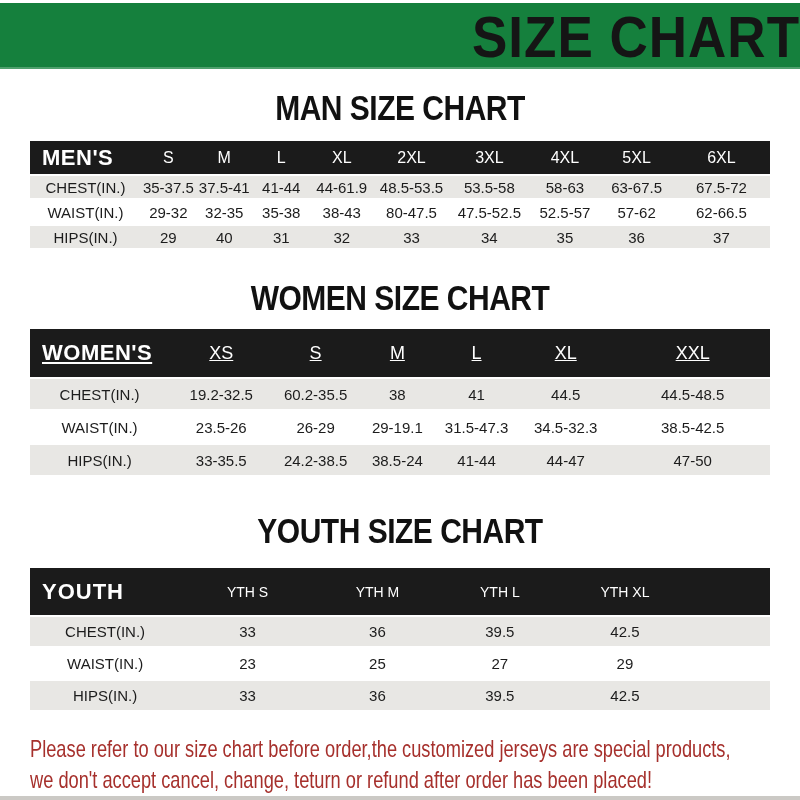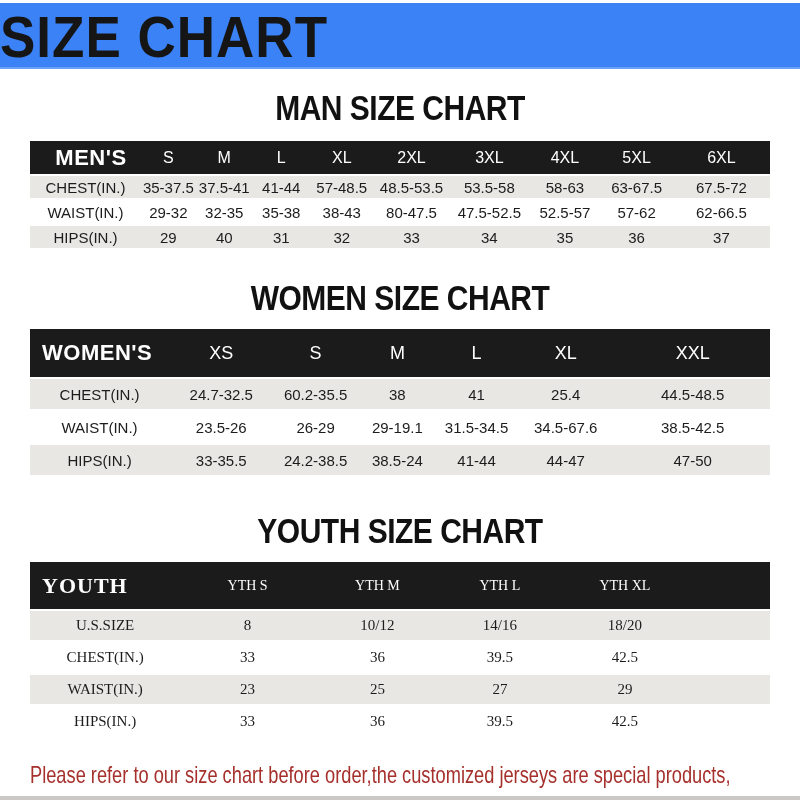--- a/index.html
+++ b/index.html
@@ -2,22 +2,22 @@
 <html><head>
 <meta charset="utf-8">
 <style>
   html,body{margin:0;padding:0;}
   body{
     width:800px;height:800px;background:#ffffff;position:relative;
     font-family:"Liberation Sans",sans-serif;color:#1c1c1c;overflow:hidden;
   }
   
   .banner{
-    margin-top:3px;height:66px;background:#3b82f6;
-    display:flex;align-items:center;justify-content:flex-start;
+    margin-top:3px;height:66px;background:#15803d;
+    display:flex;align-items:center;justify-content:flex-end;
     box-shadow:inset 0 -2px 0 rgba(255,255,255,.25);
   }
   .banner-title{
     font-size:53px;font-weight:bold;color:#151515;letter-spacing:1px;
     transform:scaleY(1.10);white-space:nowrap;
   }
   
   .section-heading{
     text-align:center;font-weight:bold;font-size:30px;letter-spacing:-0.5px;
     color:#111;transform:scaleY(1.18);margin:0;
@@ -25,31 +25,31 @@
   .heading-man{margin-top:22px;}
   .heading-women{margin-top:30px;}
   .heading-youth{margin-top:36px;}
   
   table{
     width:740px;margin:0 auto;border-collapse:separate;border-spacing:0;
     table-layout:fixed;
   }
   .t-men{margin-top:16px;}
   .t-women{margin-top:14px;}
-  .t-youth{margin-top:14px;font-family:Liberation Serif, serif;}
+  .t-youth{margin-top:20px;}
   thead th{
     background:#1B1B1B;color:#ffffff;font-weight:normal;
     text-align:center;vertical-align:middle;
   }
   thead th.corner{
     text-align:left;padding-left:12px;font-weight:bold;letter-spacing:.5px;
   }
   .t-men thead th{height:31px;font-size:16px;}
-  .t-men thead th.corner{font-size:22px;text-align:center;}
-  .t-women thead th{height:46px;font-size:18px;}
+  .t-men thead th.corner{font-size:22px;}
+  .t-women thead th{height:46px;font-size:18px;text-decoration:underline;}
   .t-women thead th.corner{font-size:22px;}
   .t-youth thead th{height:45px;font-size:14px;}
   .t-youth thead th.corner{font-size:22px;letter-spacing:1px;}
   tbody th,tbody td{
     font-weight:normal;text-align:center;vertical-align:middle;
     border-bottom:3px solid #ffffff;font-size:15px;color:#1c1c1c;
     white-space:nowrap;
   }
   tbody tr:first-child th,tbody tr:first-child td{border-top:2px solid #ffffff;}
   tbody tr:nth-child(odd) th,tbody tr:nth-child(odd) td{background:#E8E7E4;}
@@ -100,21 +100,21 @@
         <th>5XL</th>
         <th>6XL</th>
       </tr>
     </thead>
     <tbody>
       <tr>
         <th>CHEST(IN.)</th>
         <td>35-37.5</td>
         <td>37.5-41</td>
         <td>41-44</td>
-        <td>57-48.5</td>
+        <td>44-61.9</td>
         <td>48.5-53.5</td>
         <td>53.5-58</td>
         <td>58-63</td>
         <td>63-67.5</td>
         <td>67.5-72</td>
       </tr>
       <tr>
         <th>WAIST(IN.)</th>
         <td>29-32</td>
         <td>32-35</td>
@@ -159,34 +159,34 @@
         <th>S</th>
         <th>M</th>
         <th>L</th>
         <th>XL</th>
         <th>XXL</th>
       </tr>
     </thead>
     <tbody>
       <tr>
         <th>CHEST(IN.)</th>
-        <td>24.7-32.5</td>
+        <td>19.2-32.5</td>
         <td>60.2-35.5</td>
         <td>38</td>
         <td>41</td>
-        <td>25.4</td>
+        <td>44.5</td>
         <td>44.5-48.5</td>
       </tr>
       <tr>
         <th>WAIST(IN.)</th>
         <td>23.5-26</td>
         <td>26-29</td>
         <td>29-19.1</td>
-        <td>31.5-34.5</td>
-        <td>34.5-67.6</td>
+        <td>31.5-47.3</td>
+        <td>34.5-32.3</td>
         <td>38.5-42.5</td>
       </tr>
       <tr>
         <th>HIPS(IN.)</th>
         <td>33-35.5</td>
         <td>24.2-38.5</td>
         <td>38.5-24</td>
         <td>41-44</td>
         <td>44-47</td>
         <td>47-50</td>
@@ -209,28 +209,20 @@
         <th class="corner">YOUTH</th>
         <th>YTH S</th>
         <th>YTH M</th>
         <th>YTH L</th>
         <th>YTH XL</th>
         <th></th>
       </tr>
     </thead>
     <tbody>
       <tr>
-        <th>U.S.SIZE</th>
-        <td>8</td>
-        <td>10/12</td>
-        <td>14/16</td>
-        <td>18/20</td>
-        <td></td>
-      </tr>
-      <tr>
         <th>CHEST(IN.)</th>
         <td>33</td>
         <td>36</td>
         <td>39.5</td>
         <td>42.5</td>
         <td></td>
       </tr>
       <tr>
         <th>WAIST(IN.)</th>
         <td>23</td>

